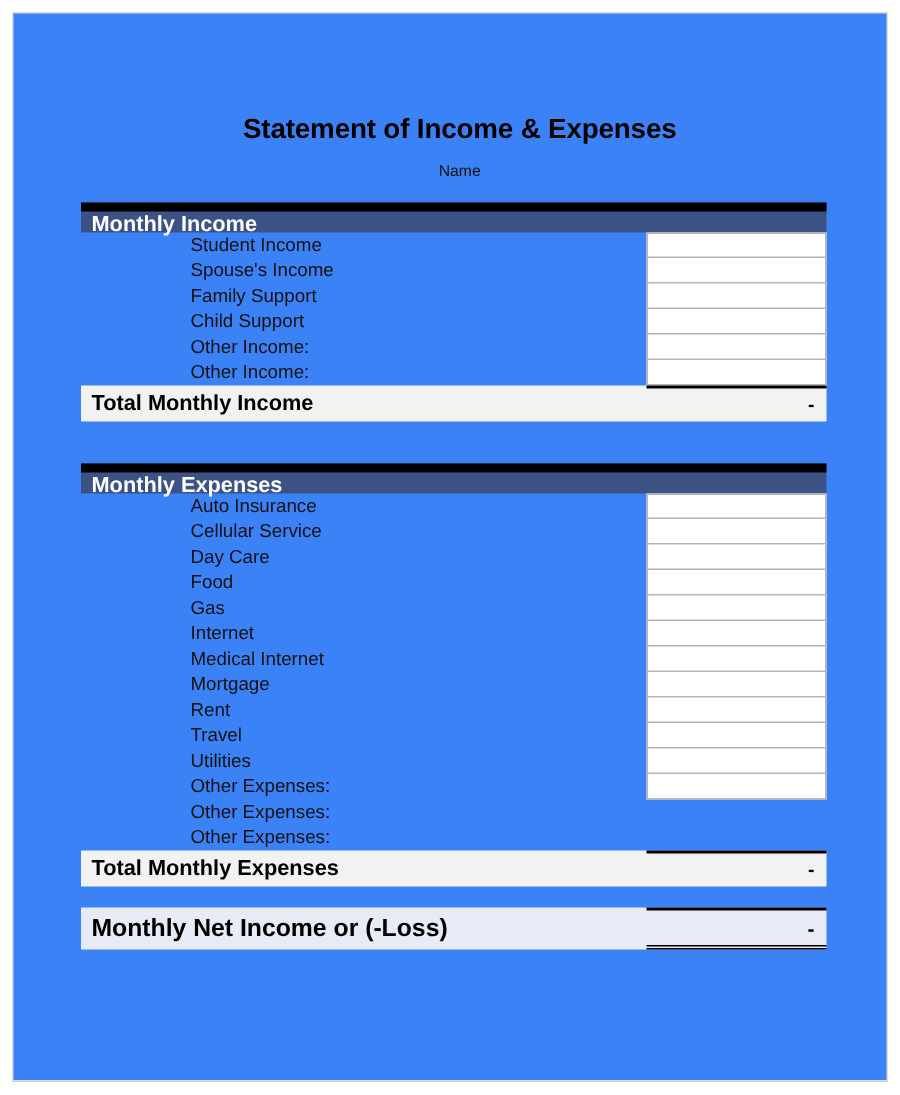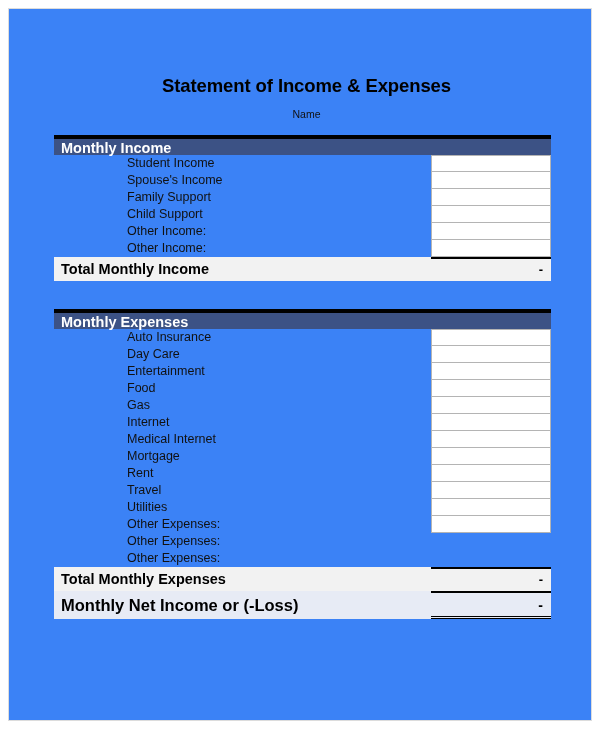--- a/index.html
+++ b/index.html
@@ -53,21 +53,21 @@
     line-height: 14px;
     margin: 0;
     padding-top: 10px;
     color: #111;
   }
 
   
   .section-header {
     margin-top: 14px;
     background: #3c5285;
-    border-top: 4px solid #000000;
+    border-top: 6px solid #000000;
     color: #ffffff;
     font-size: 14.5px;
     font-weight: bold;
     line-height: 19px;
     height: 20px;
     padding: 0 0 0 7px;
     box-sizing: border-box;
     position: relative;
     width: 100%;
   }
@@ -140,20 +140,21 @@
     border-top: 2px solid #000000;
     text-align: right;
     padding-right: 8px;
     font-size: 13px;
     font-weight: bold;
     color: #000;
   }
 
   
   .net-row {
+    margin-top: 14px;
     position: relative;
     height: 28px;
     background: #e7ebf5;
     display: flex;
     align-items: center;
     box-sizing: border-box;
   }
   .net-row .net-label {
     font-size: 16.5px;
     font-weight: bold;
@@ -230,25 +231,25 @@
     <div class="gap-after-income"></div>
 
     <div class="section-header">Monthly Expenses</div>
 
     <div class="rows" id="expense-rows">
         <div class="row">
           <span class="row-label">Auto Insurance</span>
           <span class="row-input first"></span>
         </div>
         <div class="row">
+          <span class="row-label">Cellular Service</span>
+          <span class="row-input stacked"></span>
+        </div>
+        <div class="row">
           <span class="row-label">Day Care</span>
-          <span class="row-input stacked"></span>
-        </div>
-        <div class="row">
-          <span class="row-label">Entertainment</span>
           <span class="row-input stacked"></span>
         </div>
         <div class="row">
           <span class="row-label">Food</span>
           <span class="row-input stacked"></span>
         </div>
         <div class="row">
           <span class="row-label">Gas</span>
           <span class="row-input stacked"></span>
         </div>

